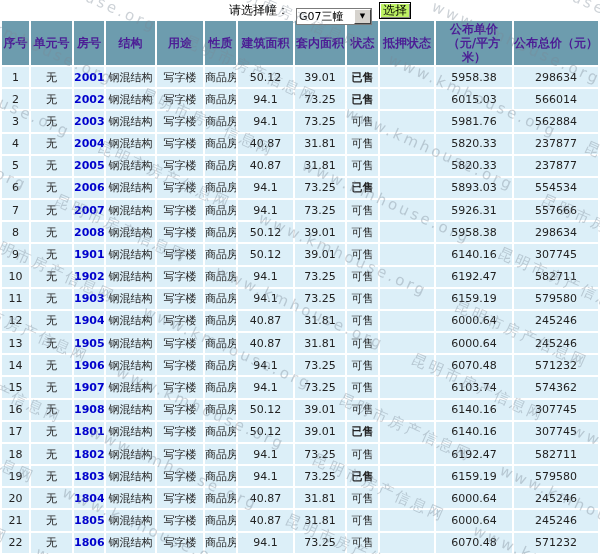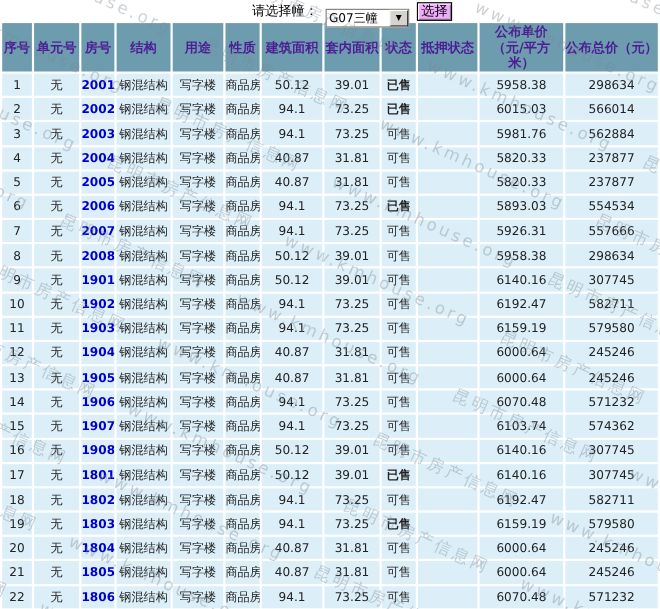--- a/index.html
+++ b/index.html
@@ -41,21 +41,21 @@
     border-color:#ffffff #404040 #404040 #ffffff;
     font-size:7px;
     display:flex; align-items:center; justify-content:center;
     color:#000;
   }
   .btn {
     font-family:inherit;
     font-size:12px;
     height:17px;
     line-height:13px;
-    background:#f0abfc;
+    background:#bef264;
     border:1px solid #000;
     box-shadow: inset 1px 1px 0 #ffffff, inset -1px -1px 0 #808080;
     padding:0 3px;
     cursor:pointer;
   }
   table.grid {
     border-collapse:separate;
     border-spacing:2px;
     width:600px;
     height:536px;

